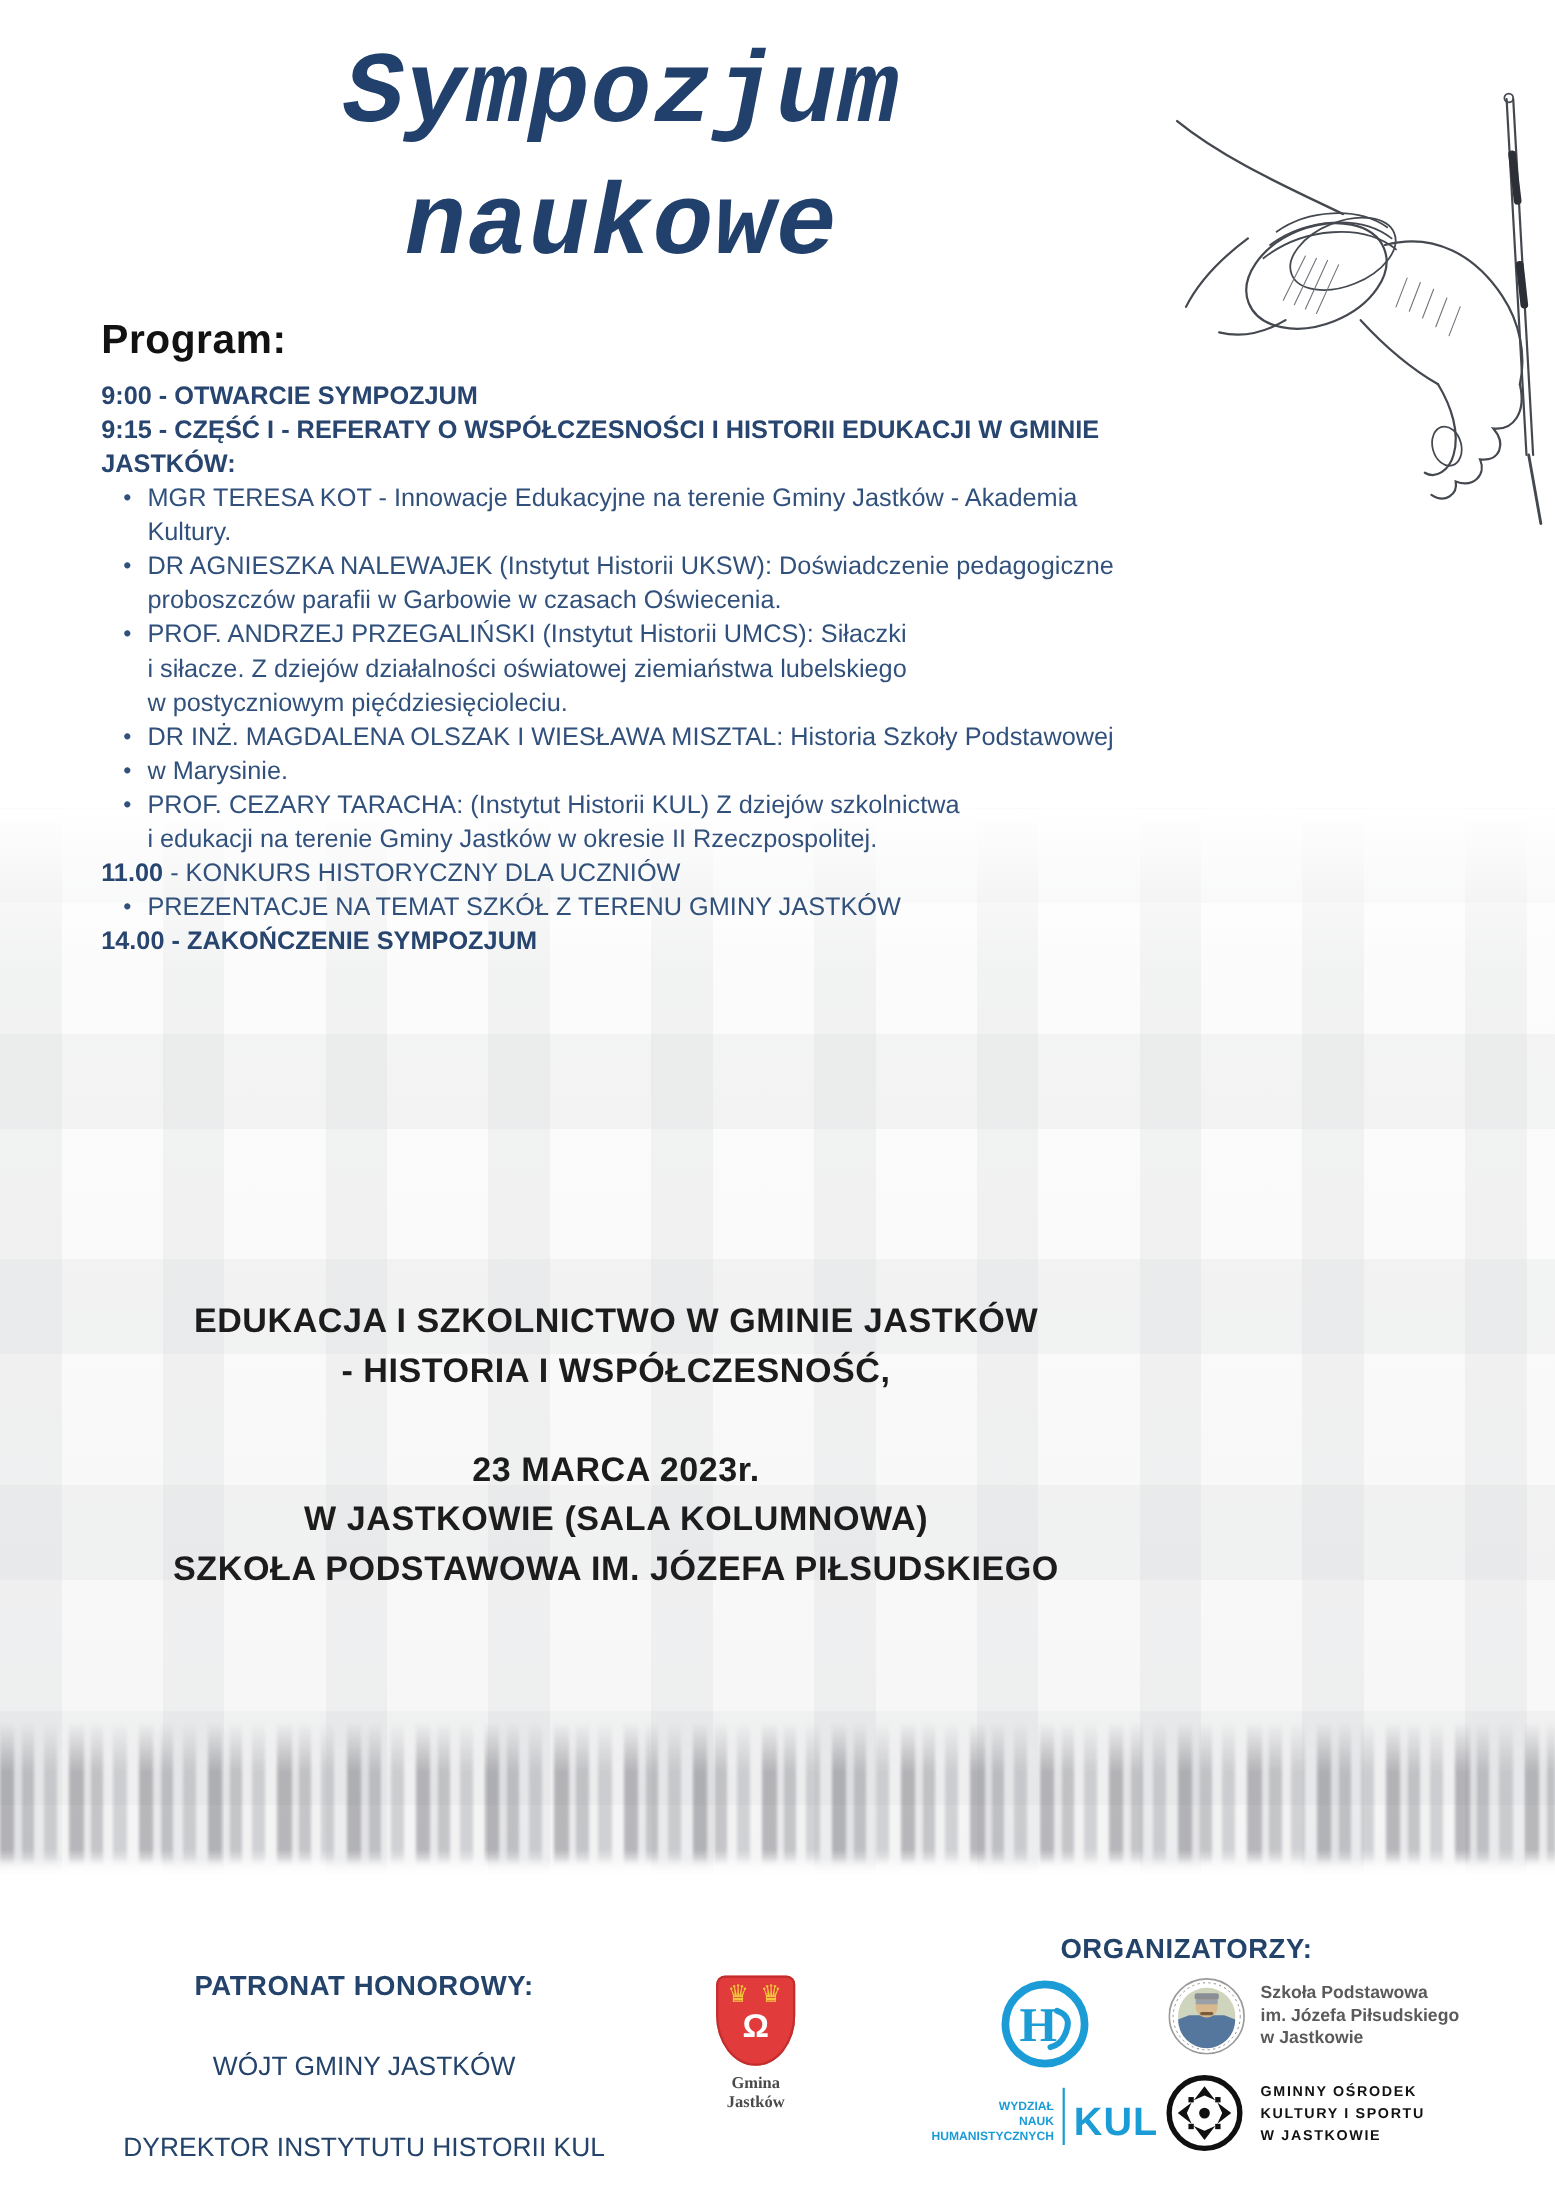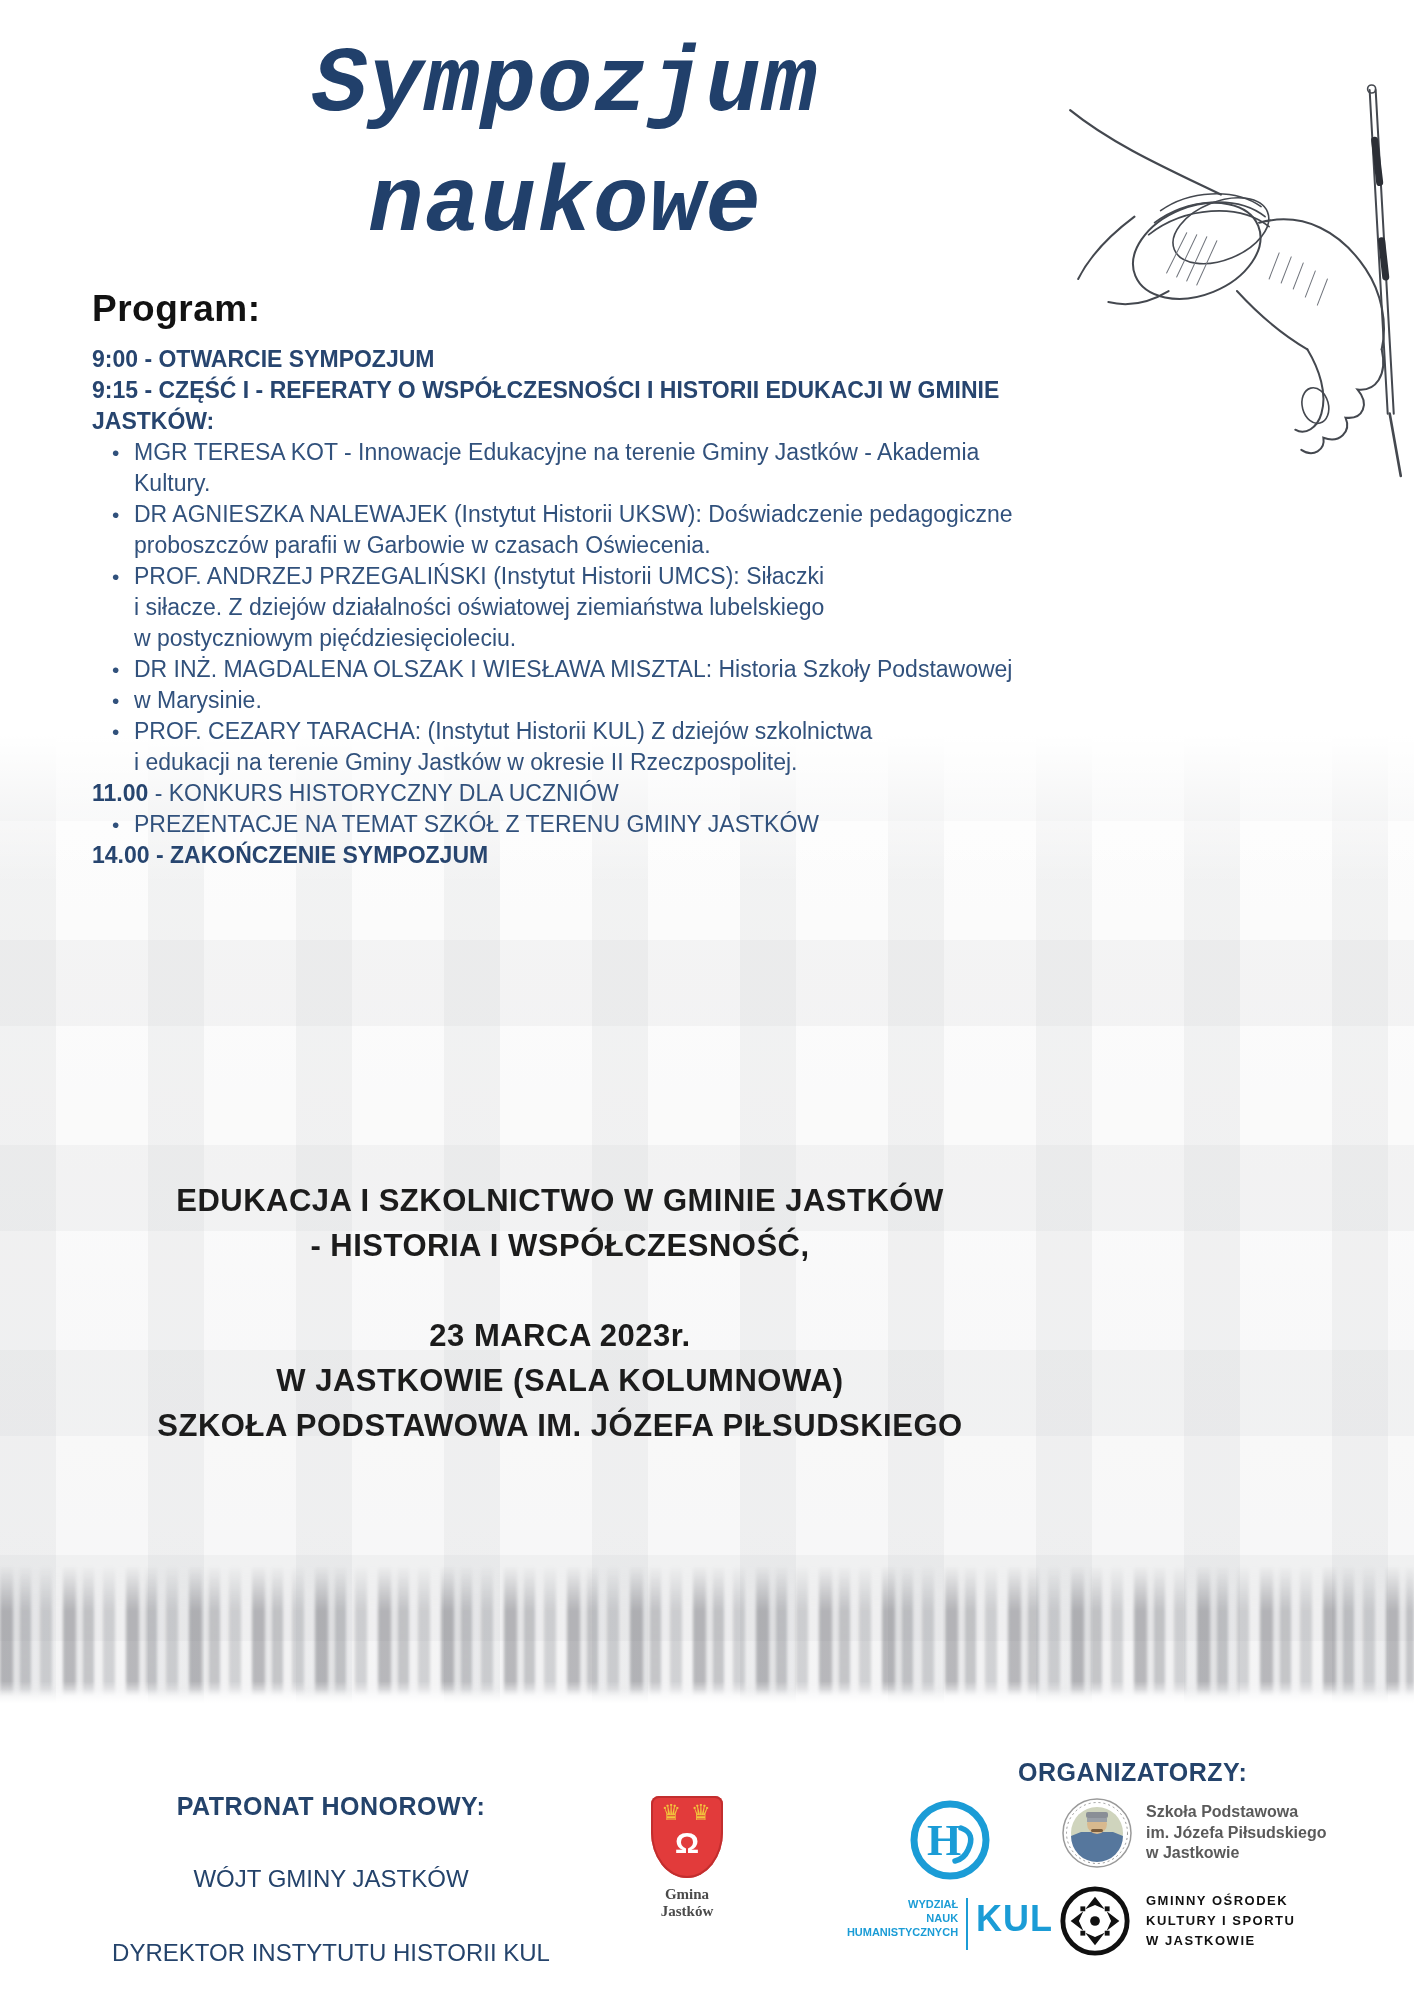--- a/index.html
+++ b/index.html
@@ -43,41 +43,41 @@
     background:linear-gradient(180deg,#ffffff 0,rgba(255,255,255,0) 100%);}
   .bg-fade-bottom{position:absolute;left:0;right:0;bottom:0;height:14px;
     background:linear-gradient(0deg,#ffffff 0,rgba(255,255,255,0) 100%);}
 
   
   .event{position:absolute;left:85px;top:1142px;width:950px;text-align:center;z-index:3;margin-top:36px;}
   .e-line{font-size:31px;line-height:45px;font-weight:700;color:#1c1c1c;letter-spacing:.5px;}
   .e-line.spacer{height:45px;}
 
   
-  .organizers-heading{position:absolute;left:1018px;top:1758px;font-size:25px;font-weight:700;
+  .organizers-heading{position:absolute;left:964px;top:1758px;font-size:25px;font-weight:700;
                       color:#24436b;z-index:3;letter-spacing:.5px;}
   .patronage{position:absolute;left:108px;top:1792px;width:446px;text-align:center;color:#24436b;z-index:3;}
   .patronage-heading{font-size:25px;font-weight:700;margin:0 0 44px 0;letter-spacing:.5px;}
   .patron{font-size:24px;margin-bottom:46px;}
   .patron:last-child{margin-bottom:0;}
 
   
   .gmina{position:absolute;left:637px;top:1796px;width:100px;text-align:center;z-index:3;}
   .shield{width:72px;height:82px;margin:0 auto;background:#e23b3b;
           border-radius:8px 8px 36px 36px / 8px 8px 46px 46px;
           box-shadow:inset 0 0 0 2px #c22e2e;display:flex;flex-direction:column;align-items:center;}
   .crowns{font-size:22px;line-height:30px;color:#f2c53d;letter-spacing:2px;margin-top:2px;}
   .horseshoe{font-size:30px;line-height:34px;color:#ffffff;font-weight:700;margin-top:-2px;}
   .gmina-caption{margin-top:8px;font-family:"Liberation Serif",serif;font-weight:700;
                  font-size:15px;line-height:1.15;color:#4a4a4a;}
 
   
   .kul{position:absolute;left:840px;top:1798px;width:220px;display:flex;flex-direction:column;
        align-items:center;z-index:3;}
-  .kul-lockup{display:flex;align-items:flex-start;margin-top:16px;}
+  .kul-lockup{display:flex;align-items:flex-end;margin-top:16px;}
   .kul-dept{text-align:right;font-size:11px;font-weight:700;line-height:1.25;color:#1b9cd6;}
   .kul-divider{width:2px;height:52px;background:#1b9cd6;margin:0 8px;}
   .kul-abbr{font-size:36px;font-weight:700;color:#1b9cd6;letter-spacing:1px;}
 
   
   .org-row{position:absolute;display:flex;align-items:center;gap:14px;z-index:3;}
   .org-school{left:1062px;top:1798px;}
   .org-gok{left:1058px;top:1884px;}
   .school-caption{font-size:16px;font-weight:700;line-height:1.3;color:#5a5a5a;}
   .gok-caption{font-size:13px;font-weight:700;line-height:1.55;color:#111111;letter-spacing:1.5px;}

